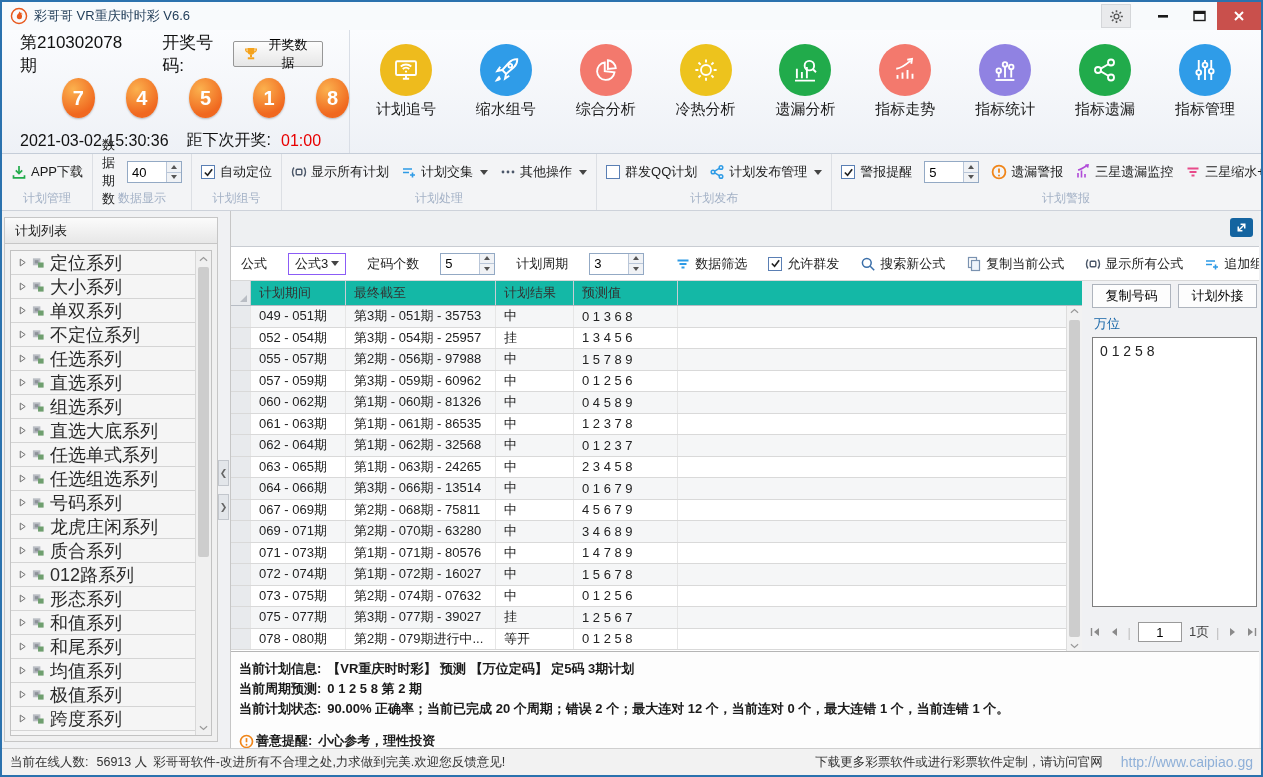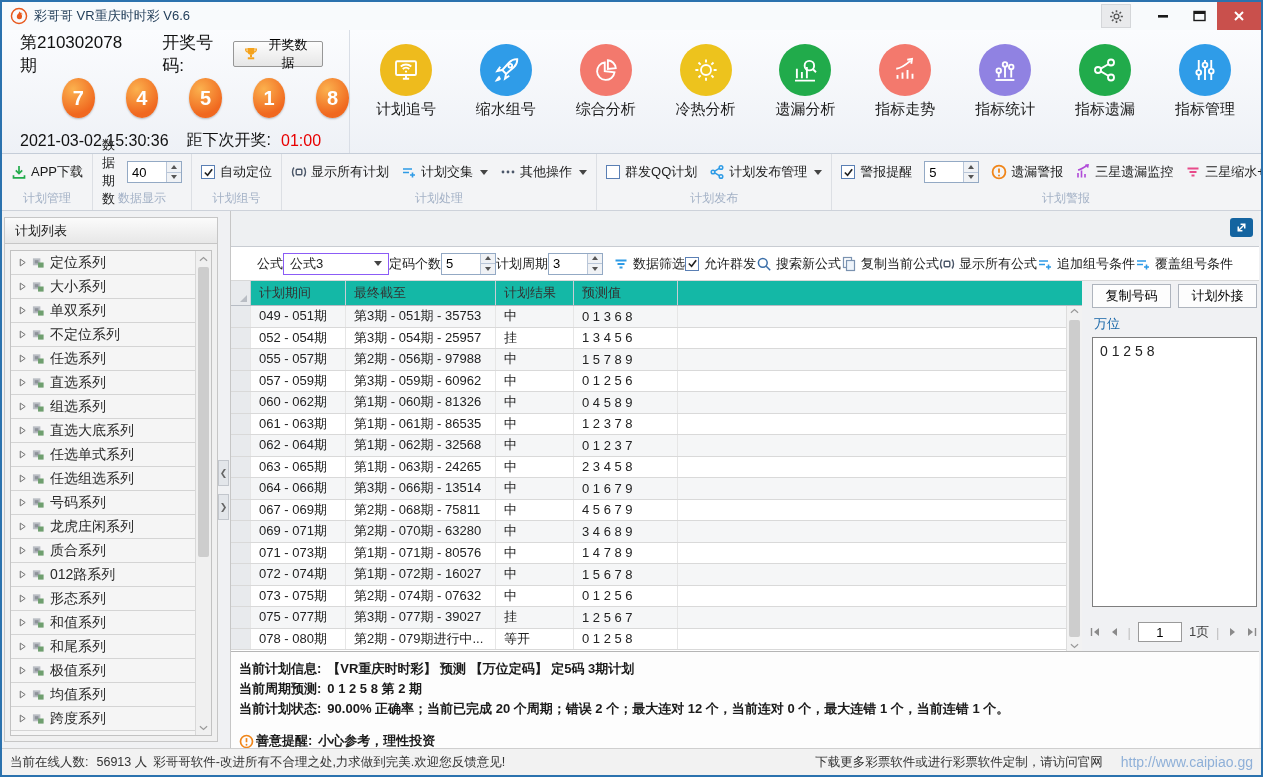--- a/index.html
+++ b/index.html
@@ -54,36 +54,36 @@
   .content { position:absolute; top:209px; left:0; right:0; height:537px; }
 
   
   .sidebar { position:absolute; left:2px; top:6px; width:214px; height:525px; background:#f0f0f0; border:1px solid #c6c6c6; }
   .side-head { height:26px; background:linear-gradient(#fbfbfb,#e7e7e7); border-bottom:1px solid #c6c6c6; display:flex; align-items:center; padding-left:10px; font-size:13px; color:#1a1a1a; }
   .side-listwrap { position:absolute; top:32px; left:5px; right:5px; bottom:5px; background:#f5f5f5; border:1px solid #c2c2c2; overflow:hidden; }
   .side-list { position:absolute; left:0; top:0; right:16px; bottom:0; }
   .side-item { height:24px; display:flex; align-items:center; gap:5px; padding-left:7px; border-bottom:1px solid #d4d4d4; cursor:pointer; }
   .side-item .tri { width:9px; height:9px; flex:none; }
   .side-item .fold { width:13px; height:13px; flex:none; }
-  .side-label { font-size:14px; color:#2a2a2a; white-space:nowrap; }
+  .side-label { font-size:18px; color:#2a2a2a; white-space:nowrap; }
   .vscroll { position:absolute; top:0; right:0; width:16px; bottom:0; background:#f0f0f0; border-left:1px solid #d8d8d8; }
   .vscroll .arr { position:absolute; left:0; width:100%; height:15px; display:flex; align-items:center; justify-content:center; }
   .vscroll .arr.up { top:0; } .vscroll .arr.dn { bottom:0; }
   .vscroll .thumb { position:absolute; left:2px; right:2px; background:#cdcdcd; border-radius:2px; }
 
   
   .splitter { position:absolute; left:216px; width:12px; top:0; bottom:0; }
   .splitbtn { position:absolute; left:0; width:11px; height:26px; background:#e3e6ea; border:1px solid #c2c6cc; color:#666; font-size:9px; display:flex; align-items:center; justify-content:center; cursor:pointer; }
 
   
   .main { position:absolute; left:228px; right:2px; top:0; bottom:0; border-left:1px solid #c6c6c6; }
   .tabstrip { position:absolute; top:0; left:0; right:0; height:36px; background:#eef0f2; border-bottom:1px solid #c8ccd2; }
   .tab { position:absolute; left:2px; bottom:0; width:156px; height:29px; background:#fff; border:1px solid #bcc0c6; border-bottom:none; border-top:3px solid #1464a0; display:flex; align-items:center; justify-content:center; font-size:13px; cursor:pointer; }
   .expandbtn { position:absolute; right:6px; top:7px; width:23px; height:19px; background:#1464a0; border-radius:3px; display:flex; align-items:center; justify-content:center; cursor:pointer; }
-  .controls { position:absolute; top:36px; left:0; right:0; height:34px; background:#fff; border-bottom:1px solid #d8d8d8; display:flex; align-items:center; gap:0; padding:0 26px; white-space:nowrap; overflow:hidden; }
+  .controls { position:absolute; top:36px; left:0; right:0; height:34px; background:#fff; border-bottom:1px solid #d8d8d8; display:flex; align-items:center; gap:21px; padding:0 10px; white-space:nowrap; overflow:hidden; }
   .clabel { font-size:13px; }
   .combo { width:118px; height:22px; border:1px solid #8b5cf6; background:#fff; display:flex; align-items:center; padding:0 6px; cursor:pointer; }
   .combo .cval { flex:1; font-size:13px; }
 
   
   .tablewrap { position:absolute; top:70px; left:0; width:851px; height:370px; background:#fff; }
   .thead { display:flex; height:25px; background:#14b8a6; border-bottom:1px solid #b7bcc4; }
   .thead .c { display:flex; align-items:center; padding-left:8px; font-size:13px; color:#333; border-right:1px solid #c9cdd4; }
   .trow { display:flex; height:21.5px; border-bottom:1px solid #d9d9d9; }
   .trow:nth-of-type(odd) { background:#f5f6f7; }
@@ -645,33 +645,33 @@
 
             <div class="side-item">
               <svg class="tri" viewBox="0 0 10 10">
                 <path d="M2.5 1.2l5.5 3.8-5.5 3.8z" fill="none" stroke="#707070" stroke-width="1.1"></path>
               </svg>
               <svg class="fold" viewBox="0 0 14 14">
                 <rect x="1" y="2.5" width="8" height="7.5" fill="#b9bdc3"></rect>
                 <rect x="3" y="4.5" width="4" height="3.5" fill="#8d9299"></rect>
                 <rect x="6.5" y="7" width="6" height="5.5" fill="#6f9f6f"></rect>
               </svg>
+              <span class="side-label">均值系列</span>
+            </div>
+
+            <div class="side-item">
+              <svg class="tri" viewBox="0 0 10 10">
+                <path d="M2.5 1.2l5.5 3.8-5.5 3.8z" fill="none" stroke="#707070" stroke-width="1.1"></path>
+              </svg>
+              <svg class="fold" viewBox="0 0 14 14">
+                <rect x="1" y="2.5" width="8" height="7.5" fill="#b9bdc3"></rect>
+                <rect x="3" y="4.5" width="4" height="3.5" fill="#8d9299"></rect>
+                <rect x="6.5" y="7" width="6" height="5.5" fill="#6f9f6f"></rect>
+              </svg>
               <span class="side-label">极值系列</span>
-            </div>
-
-            <div class="side-item">
-              <svg class="tri" viewBox="0 0 10 10">
-                <path d="M2.5 1.2l5.5 3.8-5.5 3.8z" fill="none" stroke="#707070" stroke-width="1.1"></path>
-              </svg>
-              <svg class="fold" viewBox="0 0 14 14">
-                <rect x="1" y="2.5" width="8" height="7.5" fill="#b9bdc3"></rect>
-                <rect x="3" y="4.5" width="4" height="3.5" fill="#8d9299"></rect>
-                <rect x="6.5" y="7" width="6" height="5.5" fill="#6f9f6f"></rect>
-              </svg>
-              <span class="side-label">均值系列</span>
             </div>
 
             <div class="side-item">
               <svg class="tri" viewBox="0 0 10 10">
                 <path d="M2.5 1.2l5.5 3.8-5.5 3.8z" fill="none" stroke="#707070" stroke-width="1.1"></path>
               </svg>
               <svg class="fold" viewBox="0 0 14 14">
                 <rect x="1" y="2.5" width="8" height="7.5" fill="#b9bdc3"></rect>
                 <rect x="3" y="4.5" width="4" height="3.5" fill="#8d9299"></rect>
                 <rect x="6.5" y="7" width="6" height="5.5" fill="#6f9f6f"></rect>

